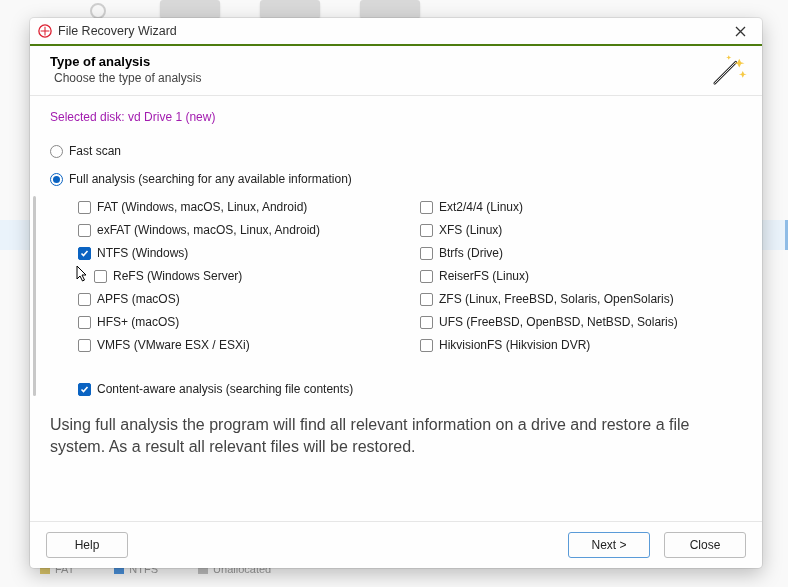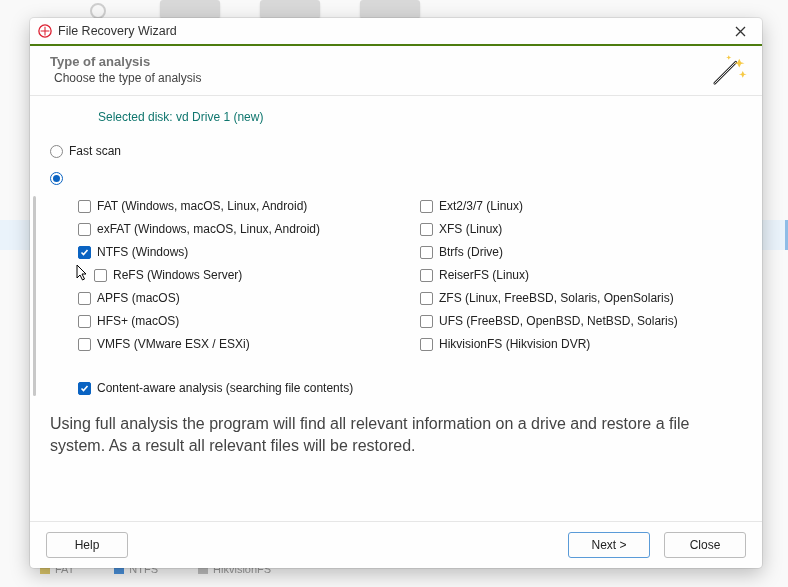--- a/index.html
+++ b/index.html
@@ -72,41 +72,41 @@
     display:flex; align-items:center; justify-content:center;
     cursor: pointer;
   }
 
   .header {
     padding: 8px 20px 10px 20px;
     border-bottom: 1px solid #e6e6e6;
     position: relative;
   }
   .header h1 {
-    margin: 0; font-size: 13px; font-weight: 700; color: #737373;
+    margin: 0; font-size: 13px; font-weight: 700; color: #000000;
   }
   .header .sub {
     margin: 2px 0 0 4px; font-size: 12px; color: #444;
   }
   .wand-icon {
     position: absolute; right: 14px; top: 4px;
     width: 42px; height: 42px;
   }
 
   .body {
     flex: 1;
     padding: 14px 20px 8px 20px;
     overflow: hidden;
     position: relative;
   }
   .scroll-hint {
     position:absolute; left:3px; top:100px; width:3px; height:200px;
     background:#c8c8c8; border-radius:2px;
   }
-  .selected-disk { margin-bottom: 20px; color:#0f766e;margin-left:48px; }
+  .selected-disk { margin-bottom: 20px; color:#a21caf; }
 
   .radio-row {
     display:flex; align-items:flex-end; gap:6px;
     margin-bottom: 14px; color:#222;
     cursor: pointer;
   }
   .radio {
     width:13px; height:13px; border-radius:50%;
     border:1.5px solid #888; display:inline-flex;
     align-items:center; justify-content:center;
@@ -186,21 +186,21 @@
     <span>
         <i class="swatch sw-yel"></i>
         <span>FAT</span>
       </span>
     <span>
         <i class="swatch sw-blu"></i>
         <span>NTFS</span>
       </span>
     <span>
         <i class="swatch sw-gry"></i>
-        <span>HikvisionFS</span>
+        <span>Unallocated</span>
       </span>
   </div>
 </div>
 
 <div class="dialog">
 
   <div class="titlebar">
     <svg class="app-icon" viewBox="0 0 16 16">
       <circle cx="8" cy="8" r="7" fill="#fff" stroke="#d23" stroke-width="1.5"></circle>
       <path d="M3 8 L13 8 M8 3 L8 13" stroke="#d23" stroke-width="1.2"></path>
@@ -233,31 +233,32 @@
 
     <div class="selected-disk">Selected disk: vd Drive 1 (new)</div>
 
     <div class="radio-row">
       <span class="radio"></span>
       <span>Fast scan</span>
     </div>
 
     <div class="radio-row">
       <span class="radio sel"></span>
+      <span>Full analysis (searching for any available information)</span>
     </div>
 
     <div class="fs-grid">
 
       <div class="chk-row">
         <span class="chk"></span>
         <span>FAT (Windows, macOS, Linux, Android)</span>
       </div>
       <div class="chk-row">
         <span class="chk"></span>
-        <span>Ext2/3/7 (Linux)</span>
+        <span>Ext2/4/4 (Linux)</span>
       </div>
 
       <div class="chk-row">
         <span class="chk"></span>
         <span>exFAT (Windows, macOS, Linux, Android)</span>
       </div>
       <div class="chk-row">
         <span class="chk"></span>
         <span>XFS (Linux)</span>
       </div>

